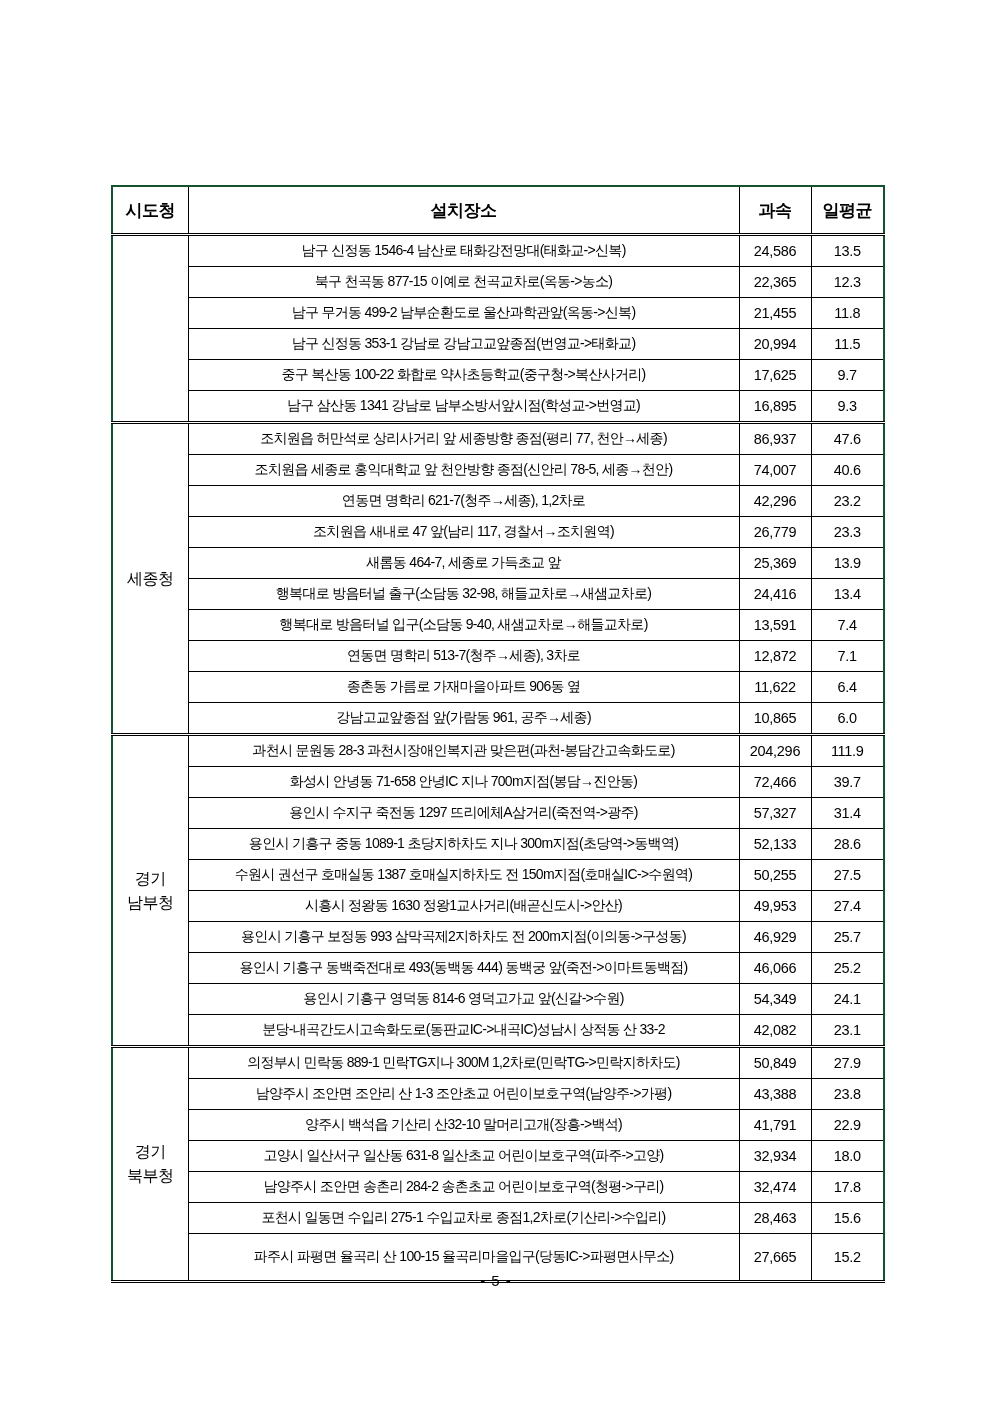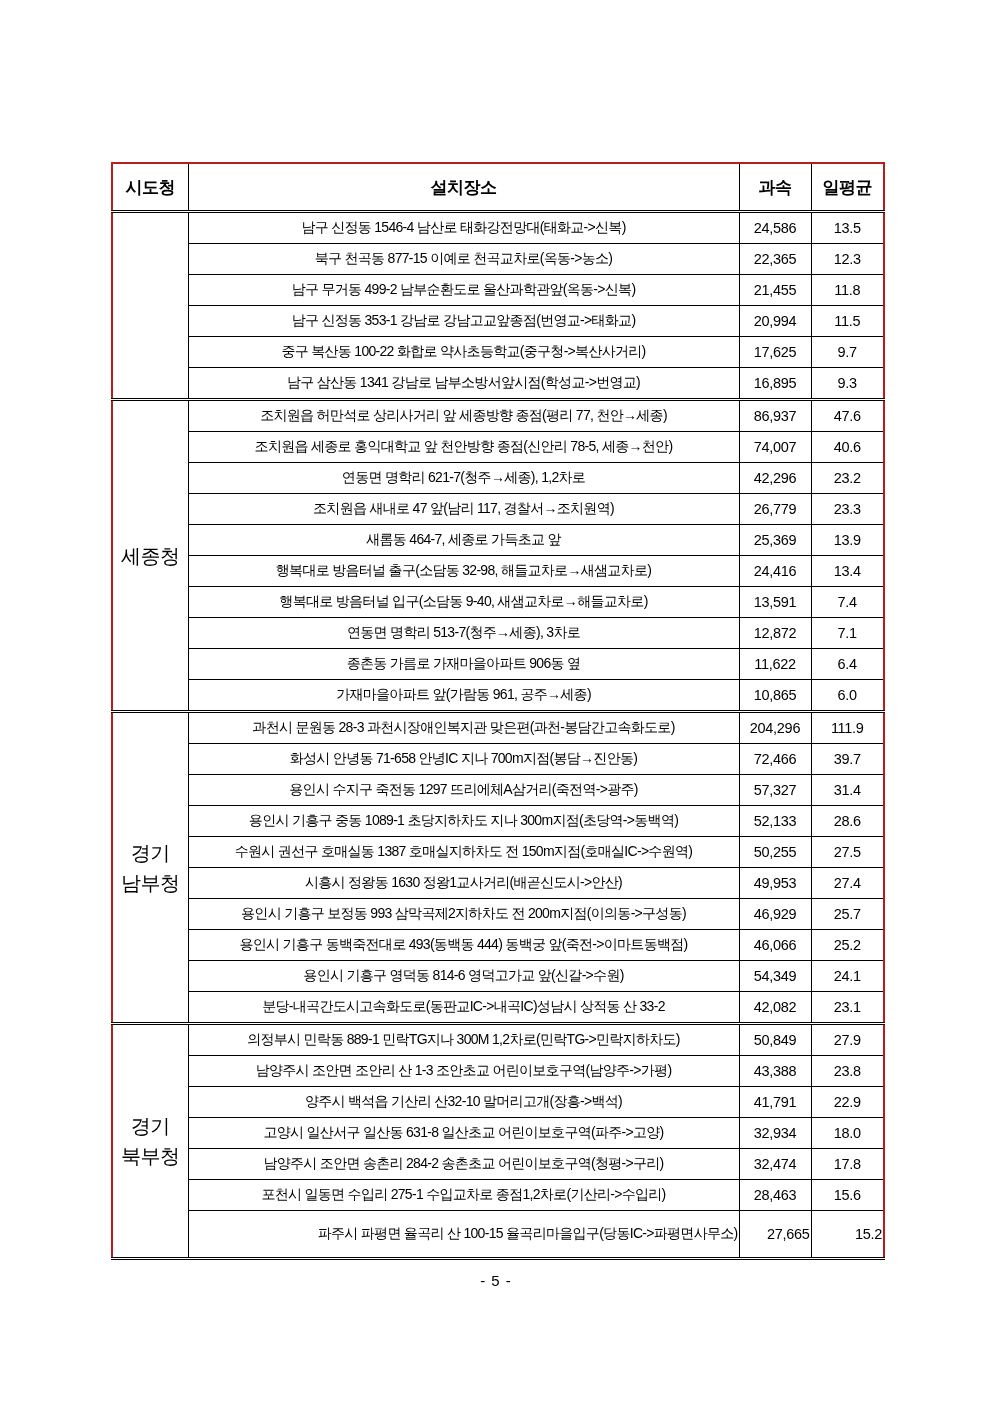--- a/index.html
+++ b/index.html
@@ -16,21 +16,22 @@
   }
   .table-wrap {
     position: absolute;
     left: 111px;
     top: 162px;
   }
   table.cam-table {
     border-collapse: collapse;
     table-layout: fixed;
     width: 772px;
-    border: 2px solid #b91c1c;
+    border: 2px solid #14532d;
+    margin-top: 23px;
   }
   col.col-office   { width: 76px; }
   col.col-location { width: 551px; }
   col.col-speed    { width: 72px; }
   col.col-avg      { width: 73px; }
 
   th, td {
     border: 1px solid #000000;
     vertical-align: middle;
     text-align: center;
@@ -44,32 +45,31 @@
     letter-spacing: -0.5px;
   }
   tbody td {
     height: 30px;
     font-size: 14px;
     letter-spacing: -0.7px;
     white-space: nowrap;
     padding: 0 1px;
   }
   td.office-cell {
-    font-size: 20px;
+    font-size: 16px;
     letter-spacing: -0.5px;
     white-space: pre-line;
     line-height: 1.5;
     border-bottom: 3px double #000000;
   }
   tr.section-end td {
     border-bottom: 3px double #000000;
   }
   tr.last-row td {
     height: 46px;
-    text-align: right;
   }
   td.num-cell {
     letter-spacing: -0.3px;
     font-size: 14.5px;
   }
   .page-footer {
     position: absolute;
     left: 0;
     right: 0;
     top: 1272px;
@@ -169,21 +169,21 @@
           <td class="location-cell">연동면 명학리 513-7(청주→세종), 3차로</td>
           <td class="num-cell">12,872</td>
           <td class="num-cell">7.1</td>
         </tr>
         <tr>
           <td class="location-cell">종촌동 가름로 가재마을아파트 906동 옆</td>
           <td class="num-cell">11,622</td>
           <td class="num-cell">6.4</td>
         </tr>
         <tr class="section-end">
-          <td class="location-cell">가재마을아파트 앞(가람동 961, 공주→세종)</td>
+          <td class="location-cell">강남고교앞종점 앞(가람동 961, 공주→세종)</td>
           <td class="num-cell">10,865</td>
           <td class="num-cell">6.0</td>
         </tr>
         <tr>
           <td class="office-cell" rowspan="10">경기
 남부청</td>
           <td class="location-cell">과천시 문원동 28-3 과천시장애인복지관 맞은편(과천-봉담간고속화도로)</td>
           <td class="num-cell">204,296</td>
           <td class="num-cell">111.9</td>
         </tr>

